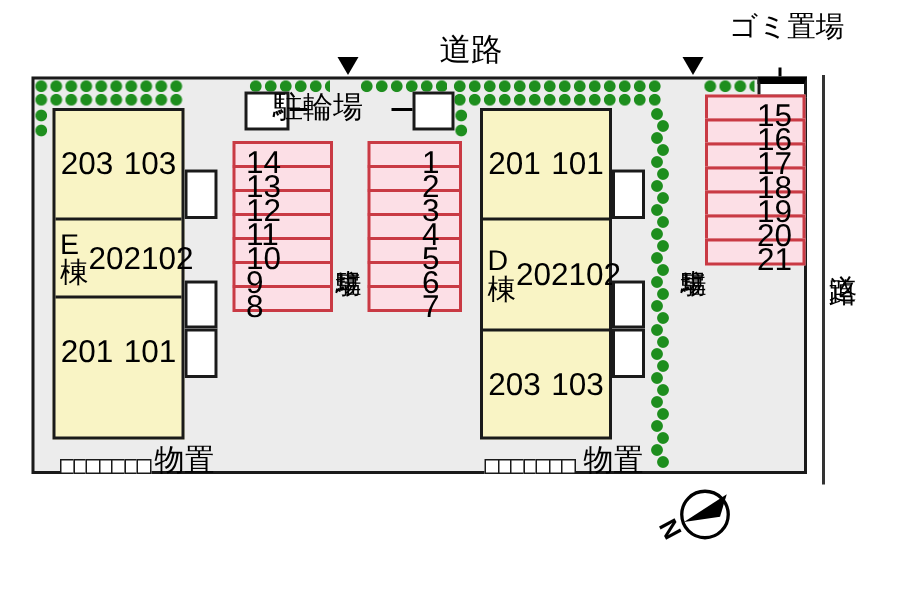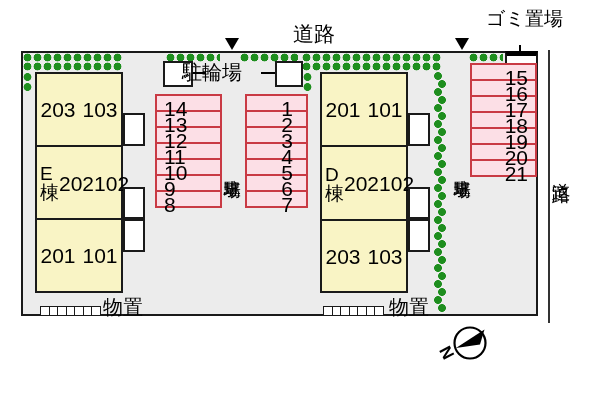--- a/index.html
+++ b/index.html
@@ -80,21 +80,21 @@
   <div class="abs hedge-v2" style="left:23px;top:72px;"></div>
   <div class="abs hedge-v2" style="left:303px;top:72px;"></div>
 
   <div class="abs hedge-vz" style="left:434px;top:72px;height:240px;"></div>
 
   <div class="abs building" style="left:35px;top:72px;">
     <div class="bsec" style="height:71px;">
       <div class="room">203</div>
       <div class="room">103</div>
     </div>
-    <div class="bsec divider" style="height:73px;justify-content:flex-start;padding-top:1px;">
+    <div class="bsec divider" style="height:52px;justify-content:flex-start;padding-top:1px;">
       <div class="bname">E棟</div>
       <div class="room">202</div>
       <div class="room">102</div>
     </div>
     <div class="bsec divider" style="height:72px;">
       <div class="room">201</div>
       <div class="room">101</div>
     </div>
   </div>
 

